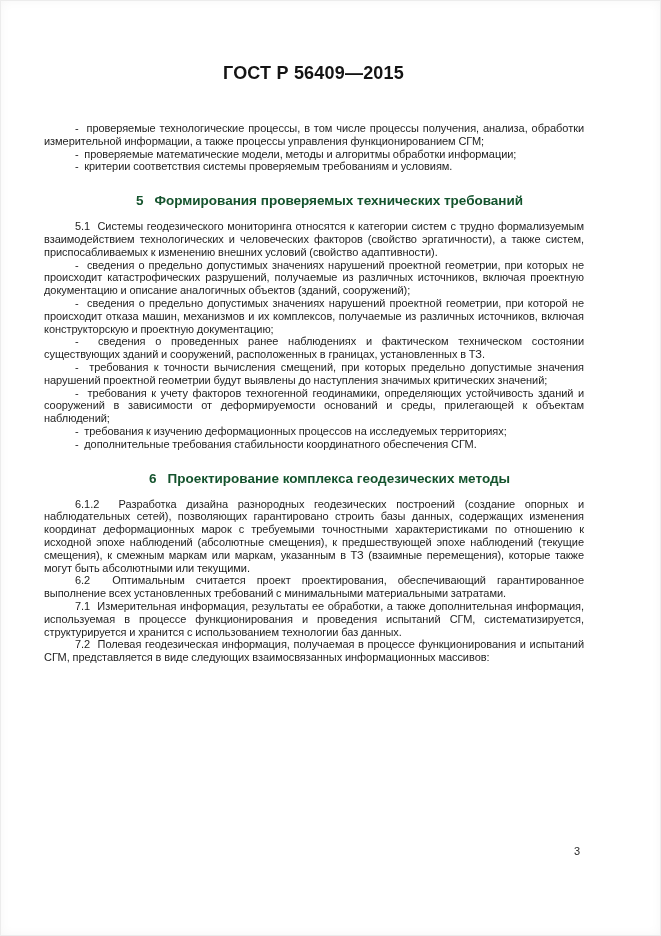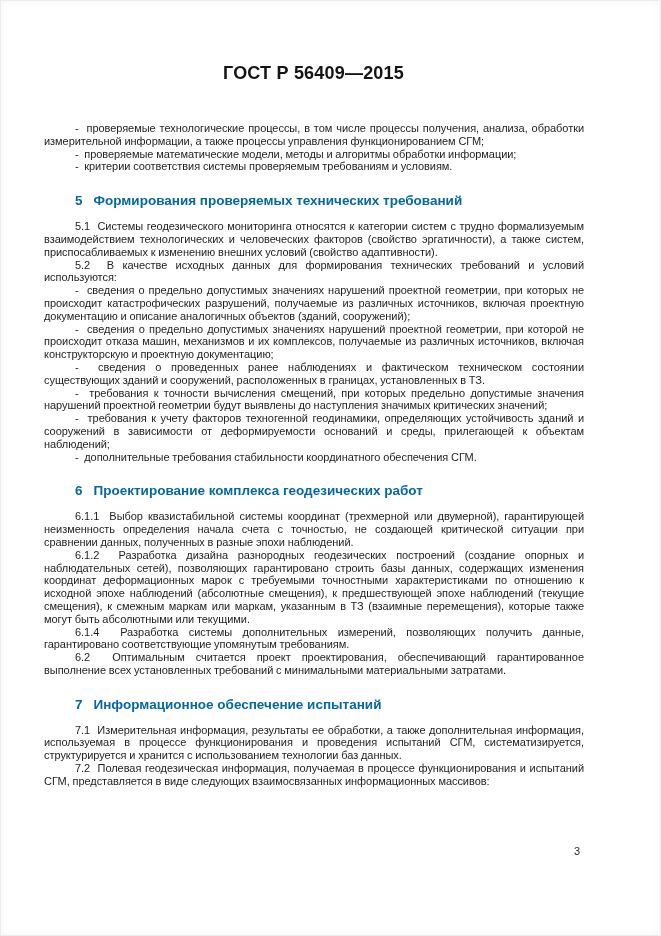--- a/index.html
+++ b/index.html
@@ -43,21 +43,22 @@
     text-indent: 31px;
     letter-spacing: -0.05px;
     word-spacing: -0.2px;
   }
   .section-heading {
     margin: 20px 0 12px 0;
     padding-left: 31px;
     font-size: 13.5px;
     line-height: 15px;
     font-weight: bold;
-    color: #0369a1;
+    color: #14532d;
+    text-align: center;
   }
   .section-heading .sec-num {
     margin-right: 11px;
   }
   .page-num {
     position: absolute;
     top: 845px;
     left: 44px;
     width: 536px;
     text-align: right;
@@ -74,39 +75,36 @@
 
   <div class="content">
 
     <p>-&nbsp; проверяемые технологические процессы, в том числе процессы получения, анализа, обработки измерительной информации, а также процессы управления функционированием СГМ;</p>
     <p>-&nbsp; проверяемые математические модели, методы и алгоритмы обработки информации;</p>
     <p>-&nbsp; критерии соответствия системы проверяемым требованиям и условиям.</p>
 
     <div>
       <h2 class="section-heading"><span class="sec-num">5</span><span class="sec-title">Формирования проверяемых технических требований</span></h2>
       <p>5.1&nbsp; Системы геодезического мониторинга относятся к категории систем с трудно формализуемым взаимодействием технологических и человеческих факторов (свойство эргатичности), а также систем, приспосабливаемых к изменению внешних условий (свойство адаптивности).</p>
-      <p>5.2&nbsp; В качестве исходных данных для формирования технических требований и условий используются:</p>
       <p>-&nbsp; сведения о предельно допустимых значениях нарушений проектной геометрии, при которых не происходит катастрофических разрушений, получаемые из различных источников, включая проектную документацию и описание аналогичных объектов (зданий, сооружений);</p>
       <p>-&nbsp; сведения о предельно допустимых значениях нарушений проектной геометрии, при которой не происходит отказа машин, механизмов и их комплексов, получаемые из различных источников, включая конструкторскую и проектную документацию;</p>
       <p>-&nbsp; сведения о проведенных ранее наблюдениях и фактическом техническом состоянии существующих зданий и сооружений, расположенных в границах, установленных в ТЗ.</p>
       <p>-&nbsp; требования к точности вычисления смещений, при которых предельно допустимые значения нарушений проектной геометрии будут выявлены до наступления значимых критических значений;</p>
       <p>-&nbsp; требования к учету факторов техногенной геодинамики, определяющих устойчивость зданий и сооружений в зависимости от деформируемости оснований и среды, прилегающей к объектам наблюдений;</p>
+      <p>-&nbsp; требования к изучению деформационных процессов на исследуемых территориях;</p>
       <p>-&nbsp; дополнительные требования стабильности координатного обеспечения СГМ.</p>
     </div>
 
     <div>
-      <h2 class="section-heading"><span class="sec-num">6</span><span class="sec-title">Проектирование комплекса геодезических работ</span></h2>
-      <p>6.1.1&nbsp; Выбор квазистабильной системы координат (трехмерной или двумерной), гарантирующей неизменность определения начала счета с точностью, не создающей критической ситуации при сравнении данных, полученных в разные эпохи наблюдений.</p>
+      <h2 class="section-heading"><span class="sec-num">6</span><span class="sec-title">Проектирование комплекса геодезических методы</span></h2>
       <p>6.1.2&nbsp; Разработка дизайна разнородных геодезических построений (создание опорных и наблюдательных сетей), позволяющих гарантировано строить базы данных, содержащих изменения координат деформационных марок с требуемыми точностными характеристиками по отношению к исходной эпохе наблюдений (абсолютные смещения), к предшествующей эпохе наблюдений (текущие смещения), к смежным маркам или маркам, указанным в ТЗ (взаимные перемещения), которые также могут быть абсолютными или текущими.</p>
-      <p>6.1.4&nbsp; Разработка системы дополнительных измерений, позволяющих получить данные, гарантировано соответствующие упомянутым требованиям.</p>
       <p>6.2&nbsp; Оптимальным считается проект проектирования, обеспечивающий гарантированное выполнение всех установленных требований с минимальными материальными затратами.</p>
     </div>
 
     <div>
-      <h2 class="section-heading"><span class="sec-num">7</span><span class="sec-title">Информационное обеспечение испытаний</span></h2>
       <p>7.1&nbsp; Измерительная информация, результаты ее обработки, а также дополнительная информация, используемая в процессе функционирования и проведения испытаний СГМ, систематизируется, структурируется и хранится с использованием технологии баз данных.</p>
       <p>7.2&nbsp; Полевая геодезическая информация, получаемая в процессе функционирования и испытаний СГМ, представляется в виде следующих взаимосвязанных информационных массивов:</p>
     </div>
 
   </div>
 
   <div class="page-num">3</div>
 
 </div>
 

